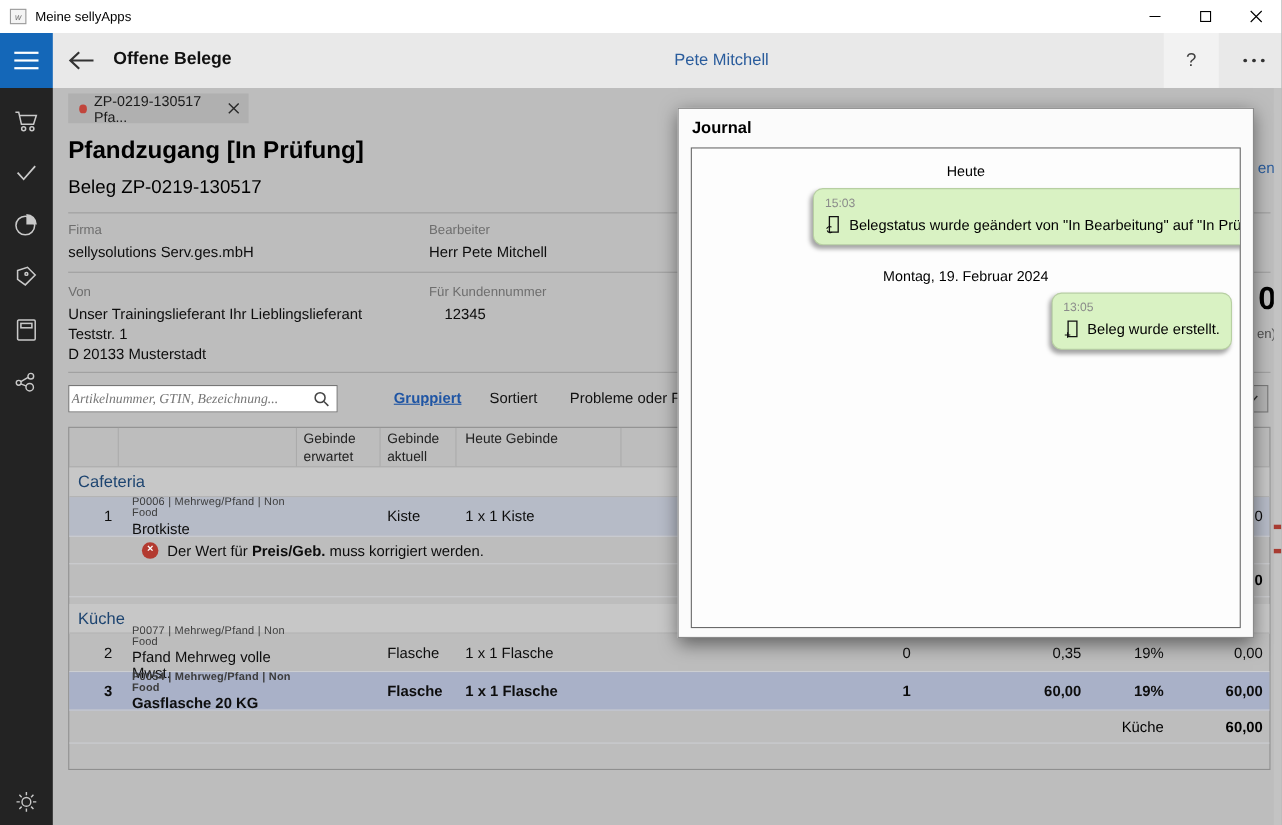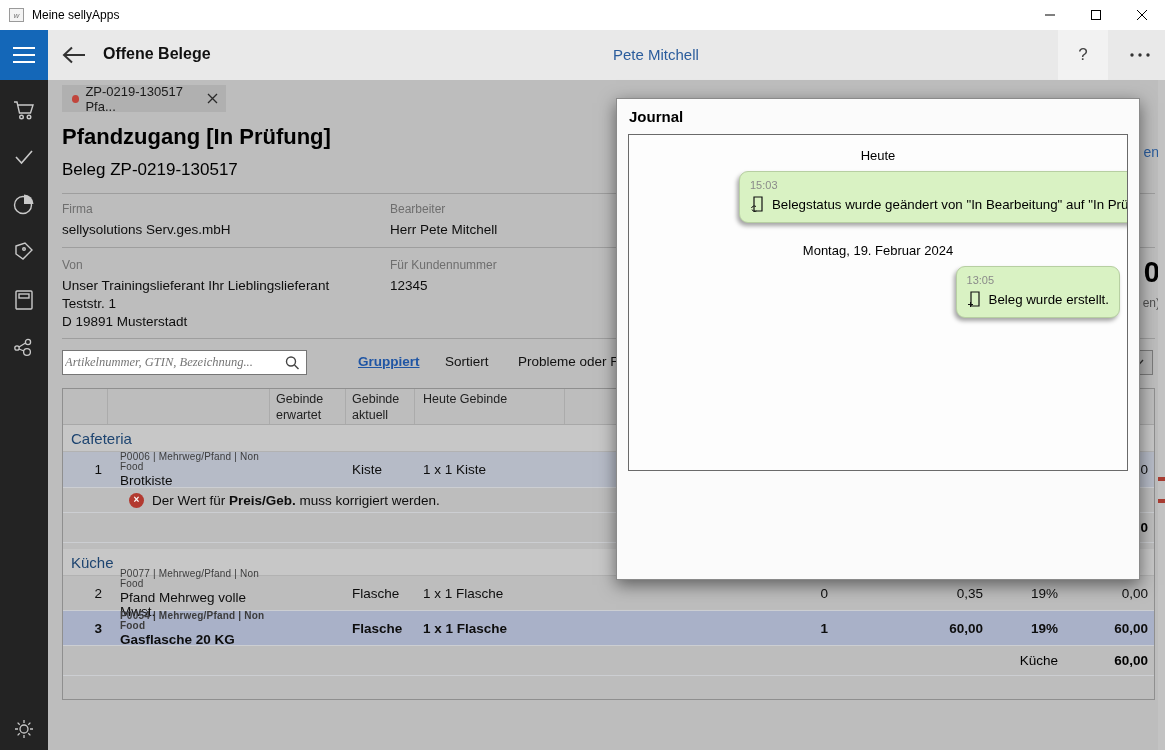--- a/index.html
+++ b/index.html
@@ -82,21 +82,21 @@
   .subrow .c-s { font-weight:bold; }
   .tgap { height:6px; border-bottom:none; }
 
   
   .scrollstrip { position:absolute; right:0; top:0; width:7px; height:670px; background:#c3c3c3; }
   .scrollmark { position:absolute; right:0; width:7px; height:4px; background:#a83c32; }
 
   
   .journal { position:absolute; left:616px; top:98px; width:524px; height:482px; background:#fbfbfb; border:1px solid #8a8a8a; box-shadow:0 5px 16px rgba(0,0,0,0.5); z-index:50; }
   .jtitle { position:absolute; left:12px; top:9px; font-size:15px; font-weight:bold; color:#000; }
-  .jpanel { position:absolute; left:11px; top:35px; width:500px; height:337px; background:#fdfdfd; border:1px solid #6a6a6a; overflow:hidden; }
+  .jpanel { position:absolute; left:11px; top:35px; width:500px; height:437px; background:#fdfdfd; border:1px solid #6a6a6a; overflow:hidden; }
   .jdate { text-align:center; font-size:13px; color:#000; margin-top:13px; }
   .jentrywrap { display:flex; padding:0 7px 0 110px; margin-top:8px; }
   .jentrywrap.right { justify-content:flex-end; padding-left:0; }
   .jentry { background:#d9f2c3; border:1px solid #b7cfa2; border-radius:9px; box-shadow:-2px 3px 4px rgba(0,0,0,0.35); padding:7px 10px 9px 10px; }
   .jtime { font-size:11px; color:#8a8a8a; margin-bottom:4px; }
   .jline { display:flex; align-items:center; gap:6px; font-size:13.3px; color:#000; white-space:nowrap; }
 </style>
 </head>
 <body>
 
@@ -211,24 +211,24 @@
   <div class="flabel" style="left:14px; top:122px">Firma</div>
   <div class="fvalue" style="left:14px; top:141px">sellysolutions Serv.ges.mbH</div>
   <div class="flabel" style="left:342px; top:122px">Bearbeiter</div>
   <div class="fvalue" style="left:342px; top:141px">Herr Pete Mitchell</div>
   <div class="divider" style="top:167px"></div>
 
   <div class="flabel" style="left:14px; top:178px">Von</div>
   <div class="fvalue" style="left:14px; top:197px">
     <div>Unser Trainingslieferant Ihr Lieblingslieferant</div>
     <div>Teststr. 1</div>
-    <div>D 19891 Musterstadt</div>
+    <div>D 20133 Musterstadt</div>
   </div>
   <div class="flabel" style="left:342px; top:178px">Für Kundennummer</div>
-  <div class="fvalue" style="left:342px; top:197px">12345</div>
+  <div class="fvalue" style="left:356px; top:197px">12345</div>
   <div class="divider" style="top:258px"></div>
 
   <div class="searchbox">
     <input type="text" placeholder="Artikelnummer, GTIN, Bezeichnung..." style="">
     <svg width="16" height="16" style="margin-right:6px" fill="none" stroke="#444" stroke-width="1.4">
       <circle cx="7" cy="6.5" r="4.5"></circle>
         <path d="M10.5 10 L14.5 14"></path>
     </svg>
   </div>
   <div class="toollink active" style="left:310px">Gruppiert</div>

